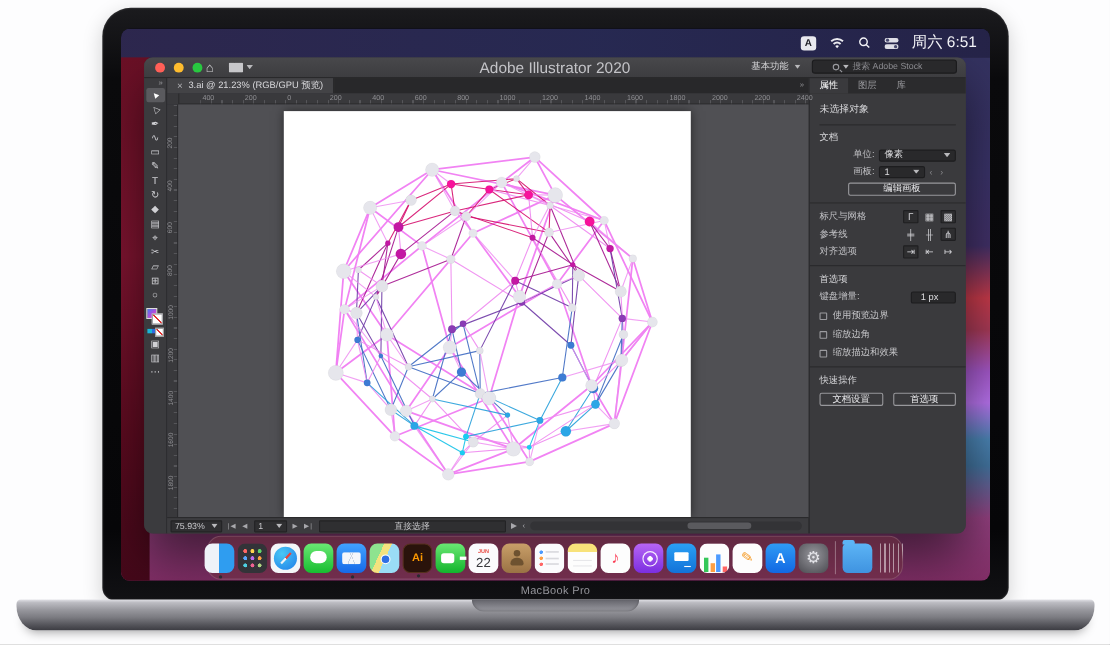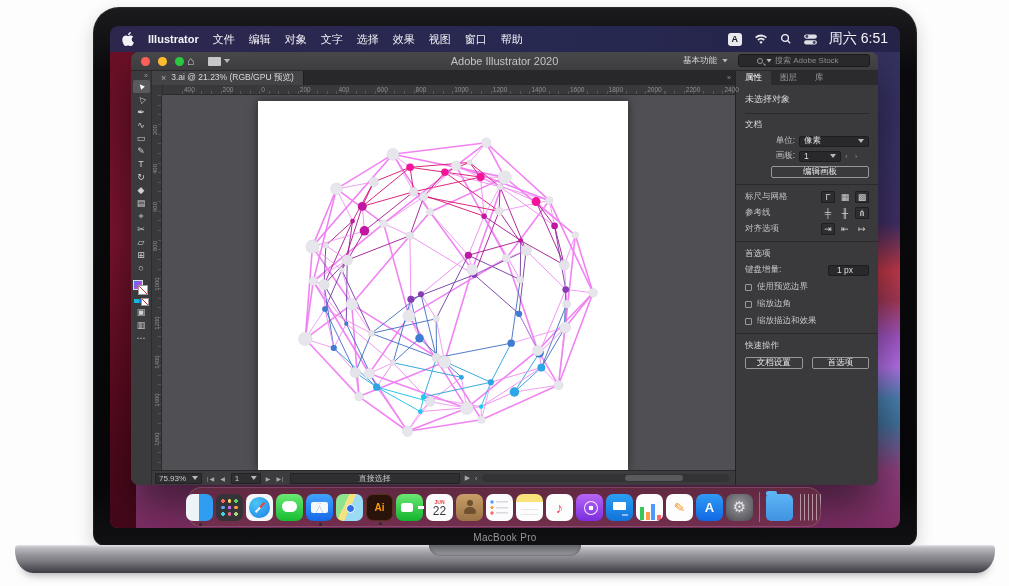--- a/index.html
+++ b/index.html
@@ -31,21 +31,21 @@
   
   .aiwin{position:absolute;left:21px;top:26px;width:747px;height:433px;border-radius:8px;overflow:hidden;display:flex;flex-direction:column;background:#3a3a3d;box-shadow:0 24px 46px rgba(0,0,0,.55);z-index:3}
   .titlebar{position:relative;height:19px;flex:none;background:linear-gradient(#48484b,#3d3d40);border-bottom:1px solid #29292b;display:flex;align-items:center}
   .lights{position:absolute;left:10px;top:5px;display:flex;gap:8px}
   .light{width:9px;height:9px;border-radius:50%}
   .l-red{background:#ff5f57}.l-yellow{background:#febc2e}.l-green{background:#28c840}
   .tb-home{position:absolute;left:56px;top:1px;color:#cdcdd0;font-size:12px;line-height:17px}
   .tb-ws{position:absolute;left:77px;top:5px;width:13px;height:9px;background:linear-gradient(90deg,#c7c7ca 0 5px,transparent 5px 6px,#c7c7ca 6px 13px),linear-gradient(#c7c7ca,#c7c7ca);background-size:13px 4px,13px 9px;background-position:0 0,0 0;background-repeat:no-repeat;border-radius:1px}
   .tb-ws i{position:absolute;right:-9px;top:2px}
   .chev{display:inline-block;width:6px;height:4px;background:#b9b9bc;clip-path:polygon(0 0,100% 0,50% 100%)}
-  .tb-title{margin:16px auto;font-size:11px;color:#c3c3c7}
+  .tb-title{margin:16px auto;font-size:14px;color:#c3c3c7}
   .tb-right{position:absolute;right:8px;top:2px;display:flex;align-items:center;gap:10px}
   .ws-switch{display:flex;align-items:center;gap:5px;color:#d6d6d9;font-size:8.5px}
   .searchbox{width:132px;height:13px;background:#29292b;border:1px solid #1b1b1d;border-radius:3px;display:flex;align-items:center;gap:3px;padding:0 18px;color:#8b8b90;font-size:8px}
   .mag{width:6px;height:6px;border:1px solid #9a9a9f;border-radius:50%;position:relative;flex:none}
   .mag::after{content:"";position:absolute;left:5px;top:5px;width:3px;height:1px;background:#9a9a9f;transform:rotate(45deg)}
 
   .body-row{flex:1;display:flex;min-height:0}
 
   
   .toolcol{width:21px;flex:none;background:#3b3b3e;border-right:1px solid #2d2d2f;display:flex;flex-direction:column;align-items:center;padding-top:1px}
@@ -164,39 +164,20 @@
 
 <div class="stage">
   <div class="shell">
     <div class="bezel-label">MacBook Pro</div>
   </div>
 
   <div class="screen">
     <div class="desktop"></div>
 
     <div class="menubar">
-      <div class="mb-left">
-        <span style="display:flex">
-          <svg width="12" height="14" viewBox="0 0 13 16" fill="#f3f3f7">
-              <path d="M10.8 8.5c0-2 1.6-2.9 1.7-3-0.9-1.4-2.4-1.6-2.9-1.6-1.2-.1-2.4.7-3 .7-.6 0-1.6-.7-2.6-.7C2.7 3.9 1.4 4.7.7 6-0.8 8.5.3 12.2 1.7 14.2c.7 1 1.5 2.1 2.6 2-1-.1 1.4-.7 2.7-.7 1.2 0 1.6.7 2.6.7 1.1 0 1.8-1 2.5-2 .8-1.1 1.1-2.2 1.1-2.3-.1 0-2.3-.9-2.4-3.4zM8.9 2.3c.5-.7.9-1.6.8-2.3-.8 0-1.7.5-2.3 1.2-.5.6-.9 1.5-.8 2.3.9.1 1.8-.5 2.3-1.2z"></path>
-            </svg>
-        </span>
-        <span class="mb-appname">Illustrator</span>
-        <span id="menus" style="display:flex;gap:14px">
-            <span class="mb-menu">文件</span>
-            <span class="mb-menu">编辑</span>
-            <span class="mb-menu">对象</span>
-            <span class="mb-menu">文字</span>
-            <span class="mb-menu">选择</span>
-            <span class="mb-menu">效果</span>
-            <span class="mb-menu">视图</span>
-            <span class="mb-menu">窗口</span>
-            <span class="mb-menu">帮助</span>
-          </span>
-      </div>
       <div class="mb-right">
         <span class="inputsrc">A</span>
         <span style="display:flex">
           <svg width="14" height="11" viewBox="0 0 16 12" fill="#f3f3f7">
               <path d="M8 11 6.1 8.7a3 3 0 0 1 3.8 0z"></path>
               <path d="M3.7 5.8a6.6 6.6 0 0 1 8.6 0L11 7.4a4.5 4.5 0 0 0-6 0z" opacity=".95"></path>
               <path d="M1.2 3a10.2 10.2 0 0 1 13.6 0l-1.3 1.6a8.1 8.1 0 0 0-11 0z" opacity=".95"></path>
             </svg>
         </span>
         <span style="display:flex">

